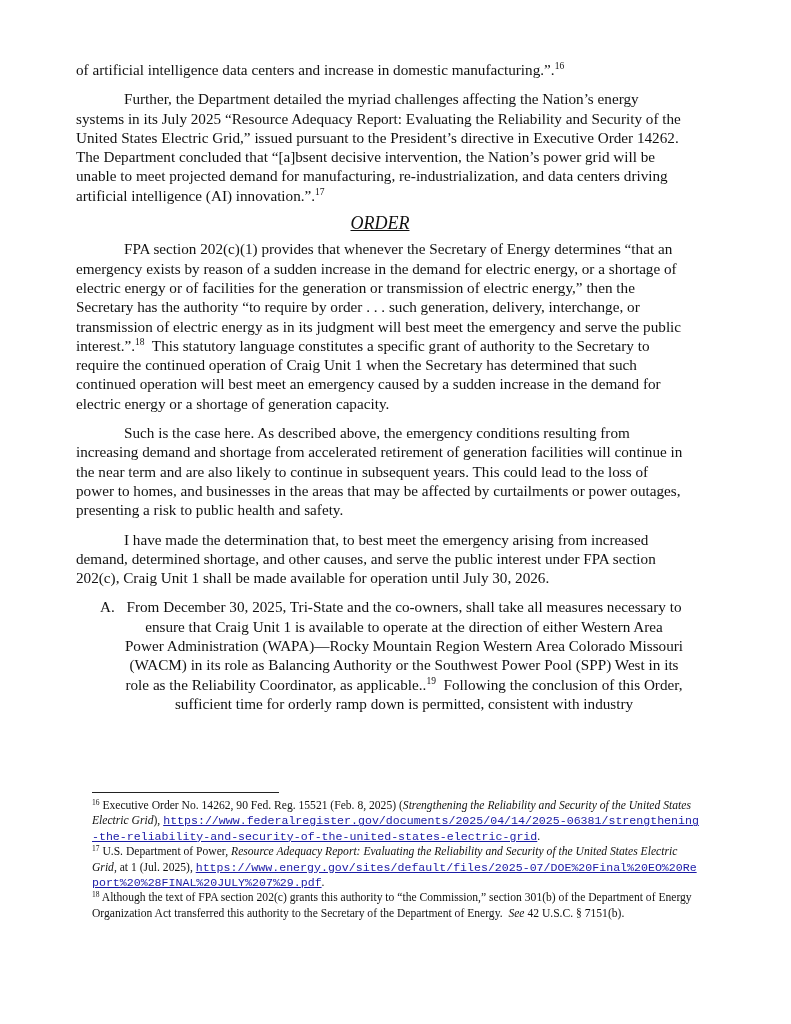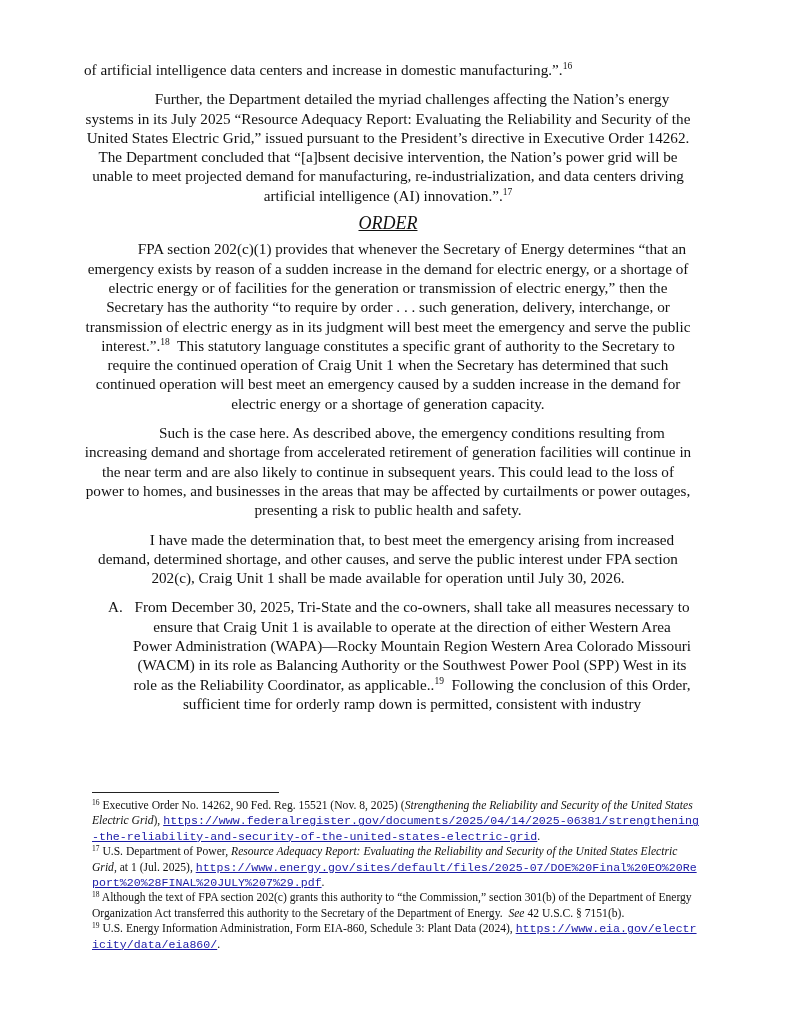--- a/index.html
+++ b/index.html
@@ -1,20 +1,20 @@
 <!DOCTYPE html>
 <html><head>
 <meta charset="utf-8">
 <style>
   html, body { margin: 0; padding: 0; background: #ffffff; }
   body { width: 791px; height: 1024px; position: relative; overflow: hidden;
          font-family: "Liberation Serif", "DejaVu Serif", serif; color: #111; }
-  .page { position: absolute; left: 84px; top: 60px; width: 608px; }
+  .page { position: absolute; left: 76px; top: 60px; width: 608px; }
   p { margin: 0; font-size: 15.2px; line-height: 19.3px; }
-  .para { margin-top: 10px; text-indent: 48px; text-align: center; }
+  .para { margin-top: 10px; text-indent: 48px; }
   .first { margin-top: 0; }
   .heading { text-align: center; margin-top: 9px; font-style: italic; text-decoration: underline; font-size: 18px; line-height: 19.3px; }
   .indent-only { margin-top: 10px; text-indent: 48px; }
   sup { font-size: 9.5px; line-height: 0; vertical-align: 6px; }
   .list { margin-top: 10px; display: flex; }
   .list-marker { width: 24px; margin-left: 24px; flex: none; font-size: 15.2px; line-height: 19.3px; }
   .list-body { flex: 1; font-size: 15.2px; line-height: 19.3px; text-align: center; }
   .rule { position: absolute; left: 92px; top: 792px; width: 187px; height: 0; border-top: 1px solid #222; }
   .footnotes { position: absolute; left: 92px; top: 798px; width: 608px; }
   .fn { font-size: 11.6px; line-height: 15.4px; margin: 0; }
@@ -41,17 +41,16 @@
 
   <div class="list">
     <span class="list-marker">A.</span>
     <div class="list-body"><span>From December 30, 2025, Tri-State and the co-owners, shall take all measures necessary to ensure that Craig Unit 1 is available to operate at the direction of either Western Area Power Administration (WAPA)—Rocky Mountain Region Western Area Colorado Missouri (WACM) in its role as Balancing Authority or the Southwest Power Pool (SPP) West in its role as the Reliability Coordinator, as applicable..</span><sup>19</sup><span style="white-space:pre-wrap">  Following the conclusion of this Order, sufficient time for orderly ramp down is permitted, consistent with industry</span></div>
   </div>
 </div>
 
 <div class="rule"></div>
 
 <div class="footnotes">
-  <p class="fn"><sup>16</sup><span> Executive Order No. 14262, 90 Fed. Reg. 15521 (Nov. 8, 2025) (</span><i>Strengthening the Reliability and Security of the United States Electric Grid</i><span>), </span><a href="#">https://www.federalregister.gov/documents/2025/04/14/2025-06381/strengthening-the-reliability-and-security-of-the-united-states-electric-grid</a><span>.</span></p>
+  <p class="fn"><sup>16</sup><span> Executive Order No. 14262, 90 Fed. Reg. 15521 (Feb. 8, 2025) (</span><i>Strengthening the Reliability and Security of the United States Electric Grid</i><span>), </span><a href="#">https://www.federalregister.gov/documents/2025/04/14/2025-06381/strengthening-the-reliability-and-security-of-the-united-states-electric-grid</a><span>.</span></p>
   <p class="fn"><sup>17</sup><span> U.S. Department of Power, </span><i>Resource Adequacy Report: Evaluating the Reliability and Security of the United States Electric Grid</i><span>, at 1 (Jul. 2025), </span><a href="#">https://www.energy.gov/sites/default/files/2025-07/DOE%20Final%20EO%20Report%20%28FINAL%20JULY%207%29.pdf</a><span>.</span></p>
   <p class="fn"><sup>18</sup><span style="white-space:pre-wrap"> Although the text of FPA section 202(c) grants this authority to “the Commission,” section 301(b) of the Department of Energy Organization Act transferred this authority to the Secretary of the Department of Energy.  </span><i>See</i><span> 42 U.S.C. § 7151(b).</span></p>
-  <p class="fn"><sup>19</sup><span> U.S. Energy Information Administration, Form EIA-860, Schedule 3: Plant Data (2024), </span><a href="#">https://www.eia.gov/electricity/data/eia860/</a><span>.</span></p>
 </div>
 
 </body></html>

